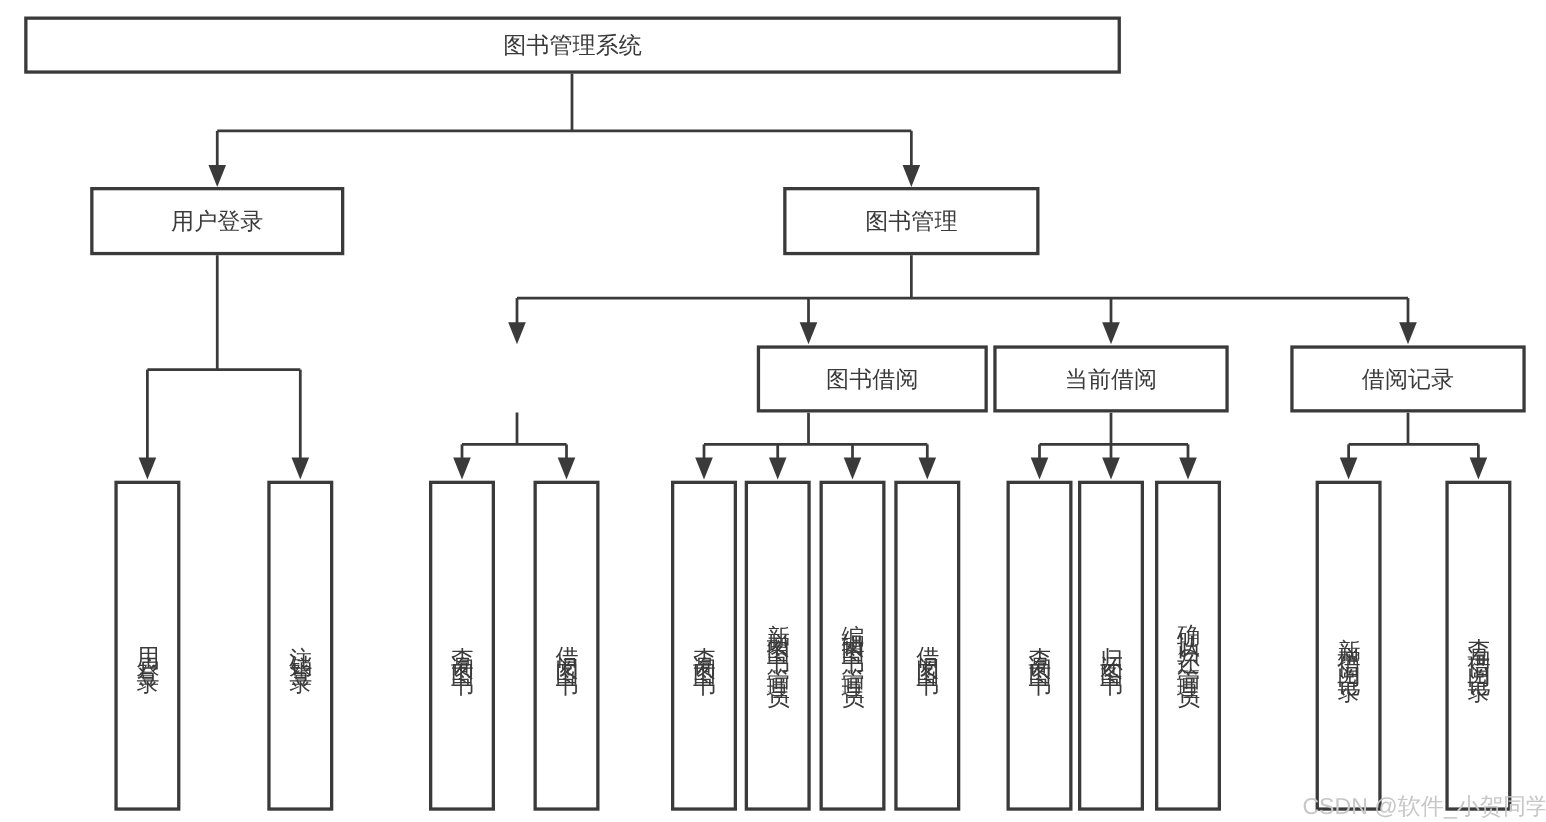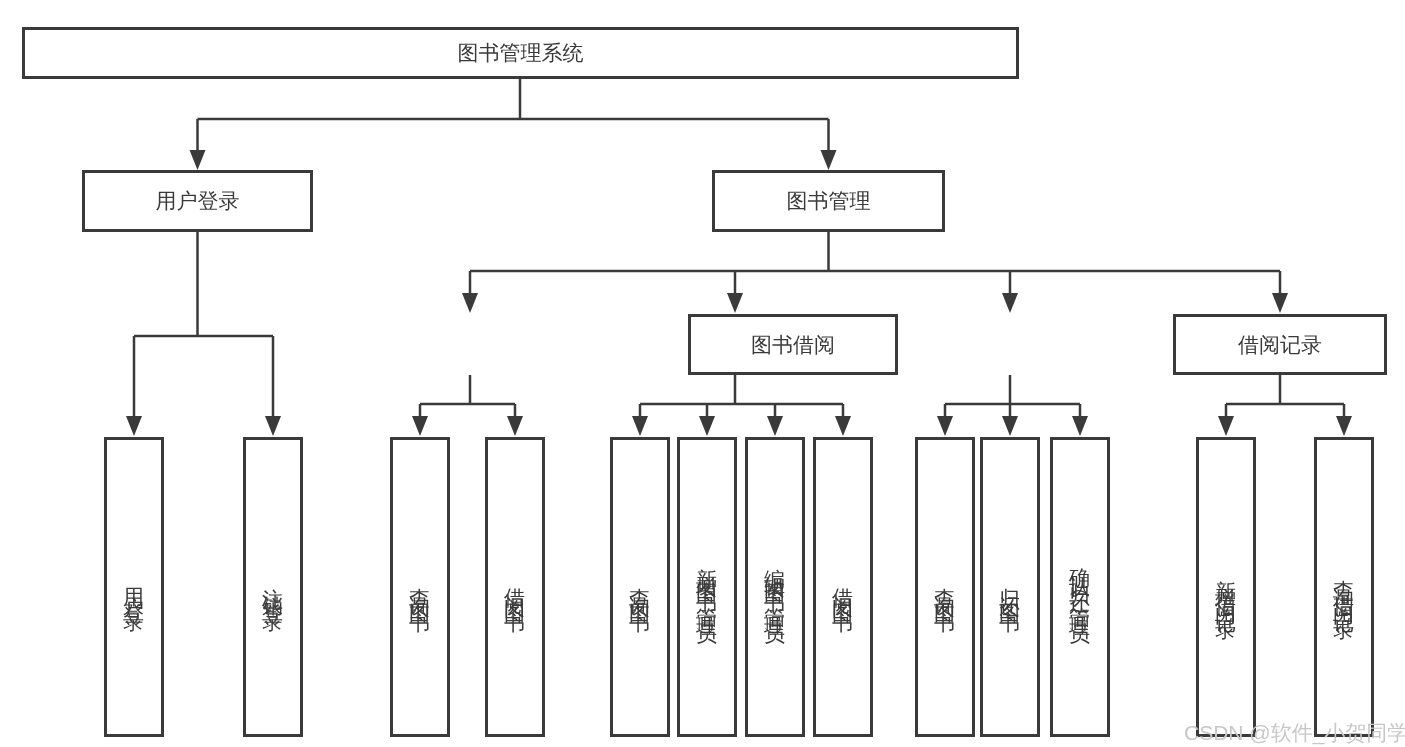--- a/index.html
+++ b/index.html
@@ -30,21 +30,21 @@
     z-index: 2;
   }
   .node .label { white-space: nowrap; }
   .leaf .label {
     writing-mode: vertical-lr;
     text-orientation: mixed;
     letter-spacing: 8px;
     line-height: 1;
   }
   
-  .n-root  { left: 22px;   top: 27px;  width: 997px; height: 52px; }
+  .n-root  { left: 22px;   top: 15px;  width: 997px; height: 52px; }
   .n-login { left: 82px;   top: 170px; width: 231px; height: 62px; }
   .n-mgmt  { left: 712px;  top: 170px; width: 233px; height: 62px; }
   .n-newb  { left: 365px;  top: 314px; width: 210px; height: 61px; }
   .n-bborrow { left: 660px; top: 314px; width: 210px; height: 61px; margin-left: 28px; }
   .n-cborrow { left: 903px; top: 314px; width: 214px; height: 61px; }
   .n-record  { left: 1173px; top: 314px; width: 214px; height: 61px; }
   
   .leaf { top: 437px; width: 60px; height: 300px; }
   .lf-1  { left: 104px; }
   .lf-2  { left: 243px; }
@@ -151,20 +151,23 @@
   <div class="node n-login">
     <span class="label">用户登录</span>
   </div>
   <div class="node n-mgmt">
     <span class="label">图书管理</span>
   </div>
 
   <div class="node n-bborrow">
     <span class="label">图书借阅</span>
   </div>
+  <div class="node n-cborrow">
+    <span class="label">当前借阅</span>
+  </div>
   <div class="node n-record">
     <span class="label">借阅记录</span>
   </div>
 
   <div class="node leaf lf-1">
     <span class="label">用户登录</span>
   </div>
   <div class="node leaf lf-2">
     <span class="label">注销登录</span>
   </div>

